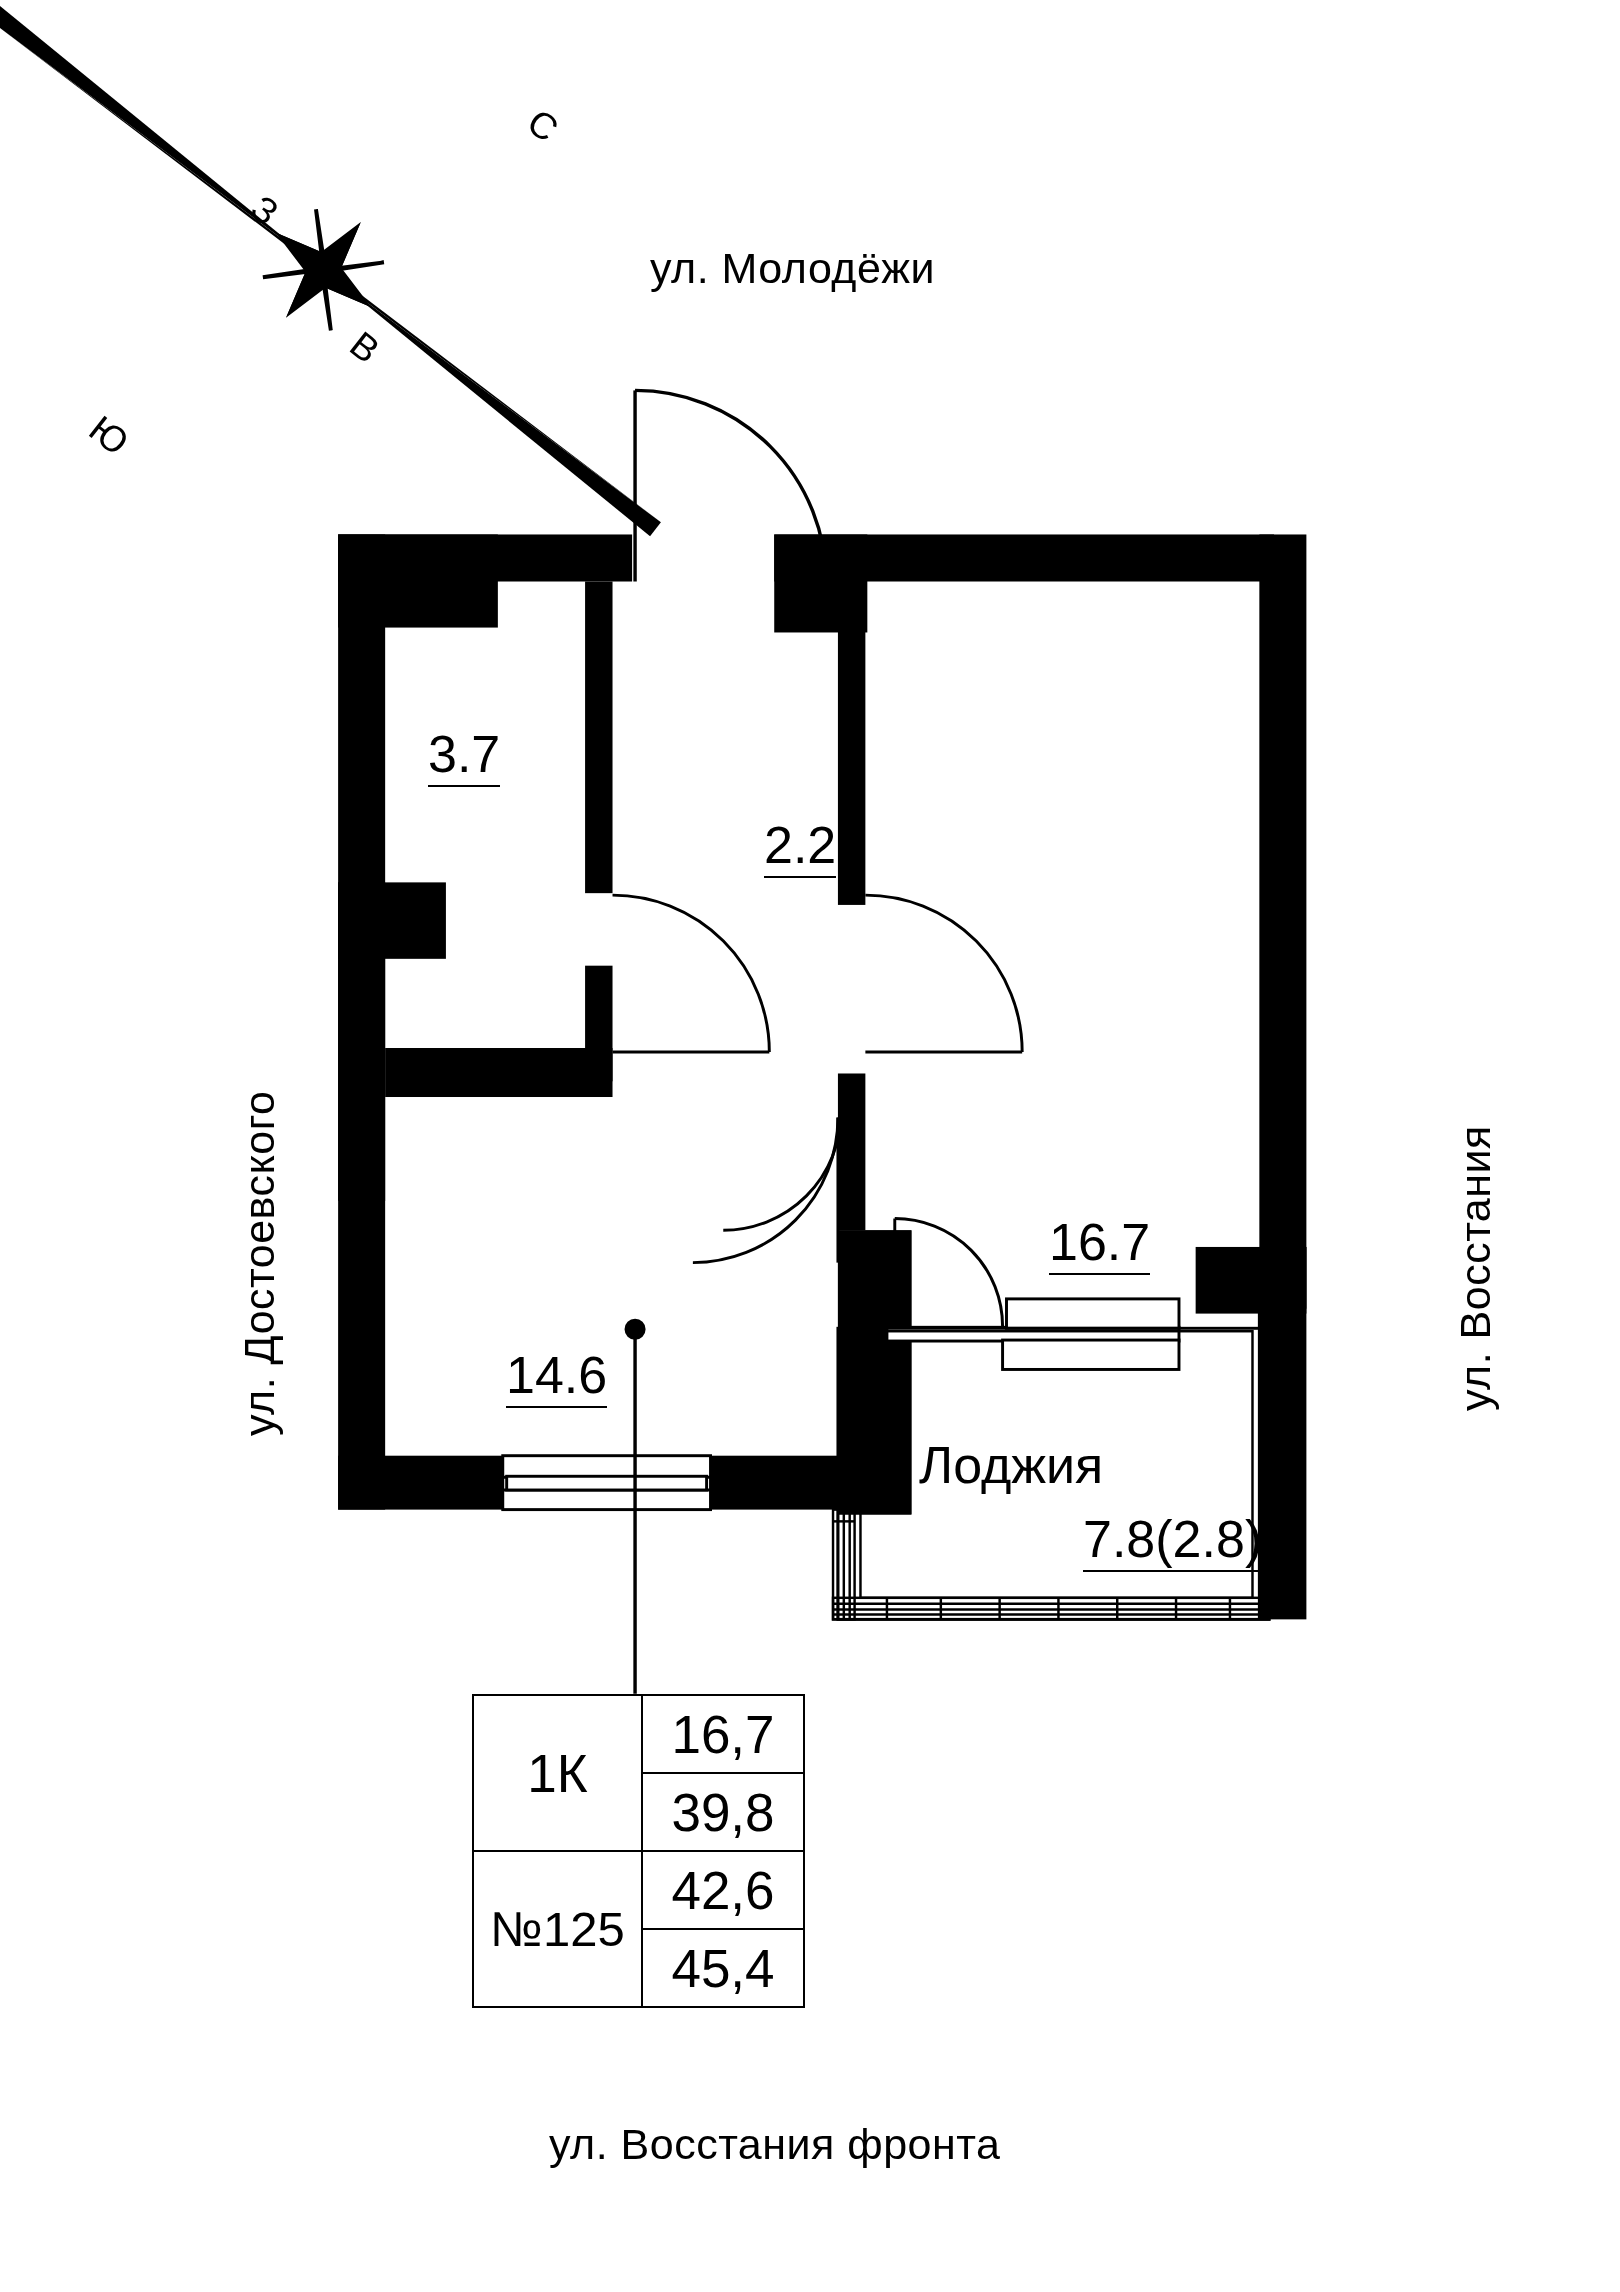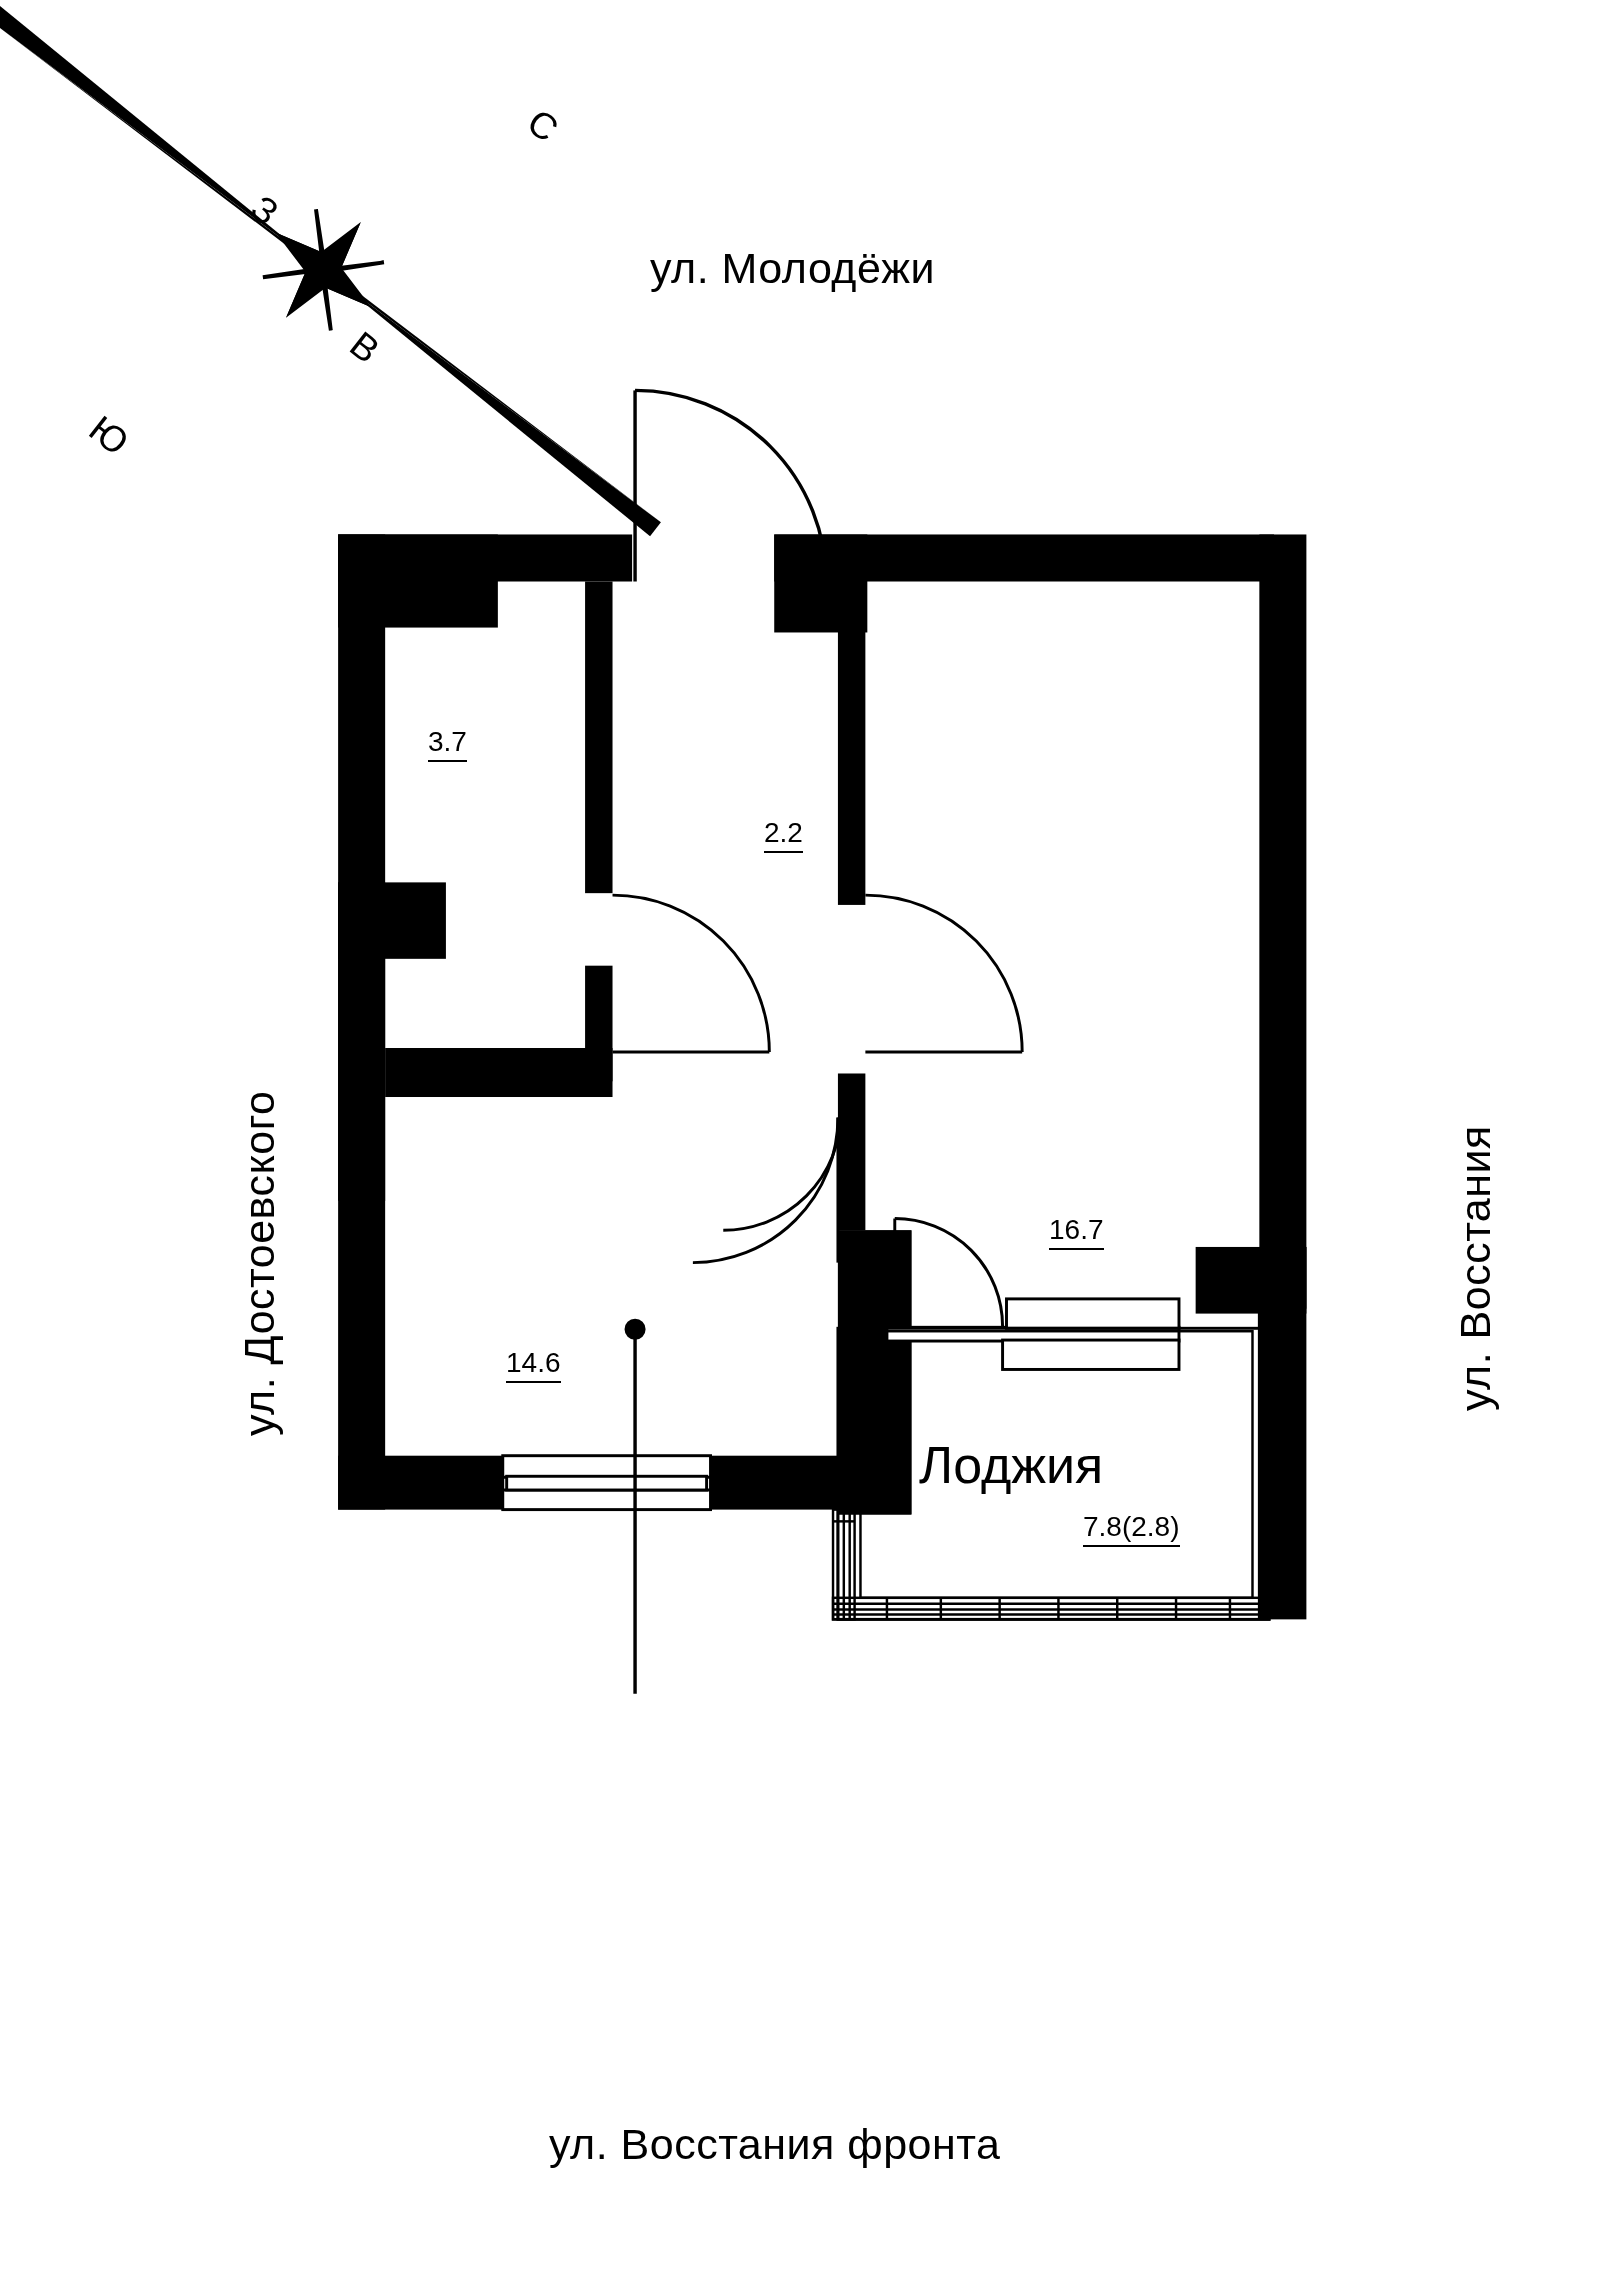--- a/index.html
+++ b/index.html
@@ -42,21 +42,21 @@
     left: 0px; top: 0px;
     transform-origin: 0 0;
   }
   #street-right {
     left: 0px; top: 0px;
     transform-origin: 0 0;
   }
 
   .area-label {
     position: absolute;
-    font-size: 28px;
+    font-size: 52px;
     white-space: nowrap;
     border-bottom: 2.9px solid #000;
     padding-bottom: 3.9px;
     line-height: 1.05;
   }
   .room-name {
     position: absolute;
     font-size: 52px;
     white-space: nowrap;
     line-height: 1.05;
@@ -288,15 +288,27 @@
   <div class="area-label" id="lbl-48">2.2</div>
 
   <div class="area-label" id="lbl-167">16.7</div>
 
   <div class="area-label" id="lbl-146">14.6</div>
 
   <div class="room-name" id="lbl-loggia">Лоджия</div>
 
   <div class="area-label" id="lbl-56">7.8(2.8)</div>
 
+  <div id="info-table">
+    <div class="col-left">
+      <div class="cell">1К</div>
+      <div class="cell" id="cell-num">№125</div>
+    </div>
+    <div class="col-right">
+      <div class="cell">16,7</div>
+      <div class="cell">39,8</div>
+      <div class="cell thin-rule">42,6</div>
+      <div class="cell">45,4</div>
+    </div>
+  </div>
 
 </div>
 
 
 </body></html>

